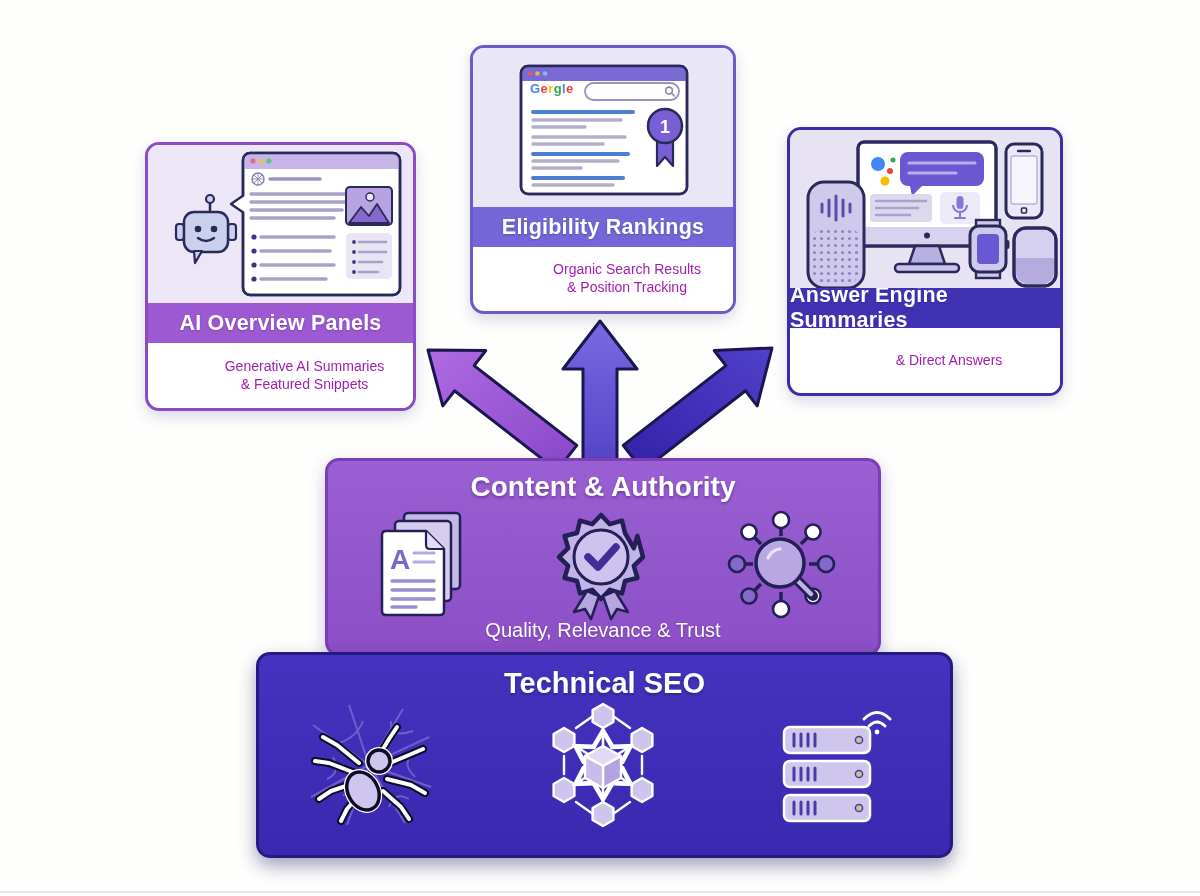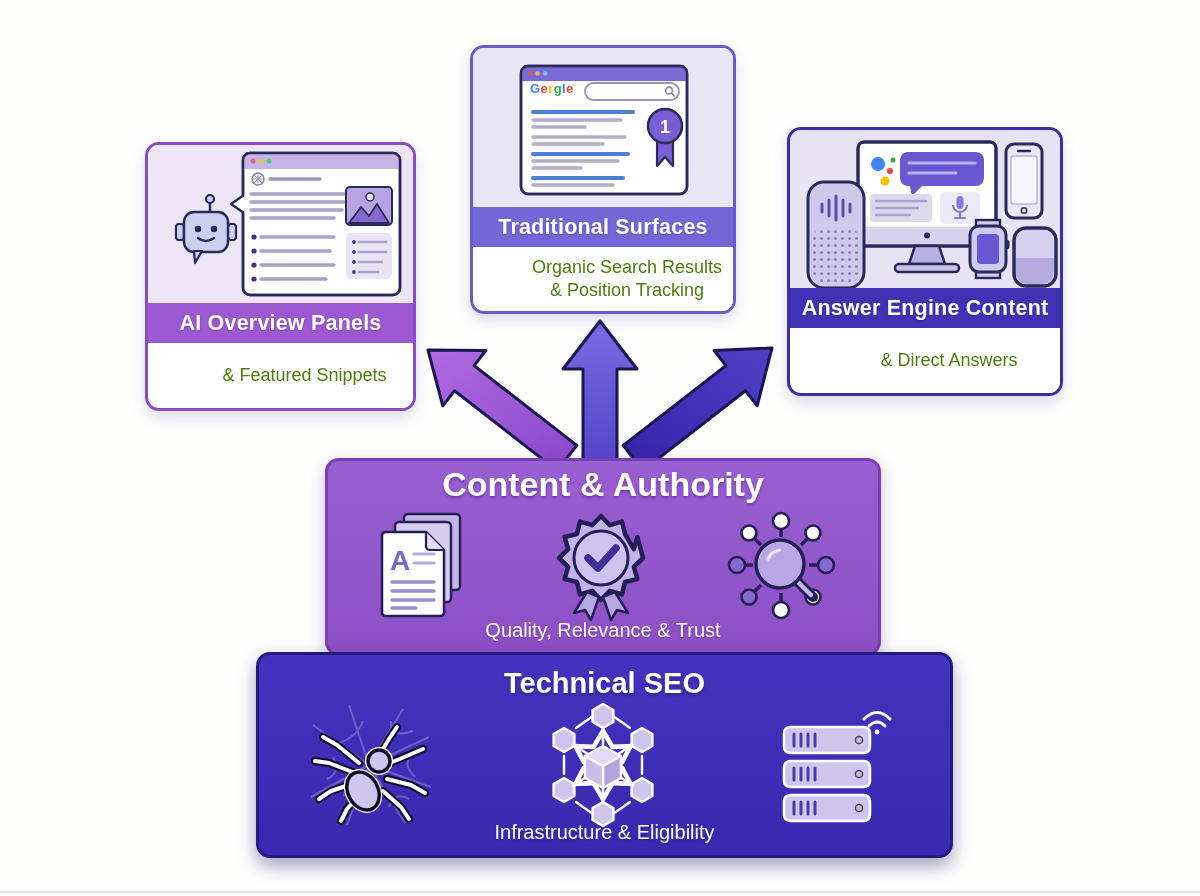--- a/index.html
+++ b/index.html
@@ -28,21 +28,21 @@
     flex:none; height:40px; display:flex; align-items:center; justify-content:center;
     color:#fff; font-weight:bold; font-size:21.5px; letter-spacing:.2px;
     text-shadow:0 1px 2px rgba(40,20,80,.25);
   }
   .panel-ai .band     { background:#9c59d1; }
   .panel-trad .band   { background:#7466d6; }
   .panel-answer .band { background:#4132b4; }
 
   .desc {
     flex:1; background:#fff; display:flex; flex-direction:column; align-items:center;
-    justify-content:center; color:#4d7c0f; font-size:18px; line-height:1.28; text-align:center;margin-left:48px;
+    justify-content:center; color:#a21caf; font-size:14px; line-height:1.28; text-align:center;margin-left:48px;
   }
 
   .gergle {
     position:absolute; left:57px; top:33px; font-size:13px; font-weight:bold; letter-spacing:.4px;
   }
 
   
   .arrows { position:absolute; left:380px; top:313px; width:440px; height:150px; z-index:1; }
 
   
@@ -53,21 +53,21 @@
     border:3px solid #7a3fb2; box-shadow:0 6px 16px rgba(90,50,150,.30);
   }
   .layer-tech {
     left:256px; top:652px; width:691px; height:200px; z-index:3;
     background:linear-gradient(180deg,#4533bf,#3a28b0);
     border:3px solid #241a80; box-shadow:0 8px 18px rgba(30,20,90,.40);
   }
   .layer-title {
     text-align:center; font-weight:bold; text-shadow:0 2px 3px rgba(20,10,60,.35);
   }
-  .layer-content .layer-title { font-size:34px; margin-top:4px; }
+  .layer-content .layer-title { font-size:28px; margin-top:10px; }
   .layer-tech .layer-title    { font-size:29px; margin-top:12px; }
   .icons-row { display:flex; justify-content:space-between; align-items:center; }
   .layer-content .icons-row { padding:2px 37px 0 40px; }
   .layer-tech .icons-row    { padding:0 52px 0 46px; }
   .layer-sub {
     position:absolute; bottom:11px; left:0; width:100%; text-align:center;
     font-size:20px; text-shadow:0 1px 2px rgba(20,10,60,.3);
   }
   .bottom-line { position:absolute; left:0; top:891px; width:1200px; height:2px; background:#e7e6ec; }
 </style>
@@ -137,20 +137,21 @@
             <circle cx="206" cy="117" r="1.9" fill="#3d3580"></circle>
               <line x1="211" y1="117" x2="234" y2="117" stroke="#a8a2c8" stroke-width="2.6" stroke-linecap="round"></line>
             <circle cx="206" cy="127" r="1.9" fill="#3d3580"></circle>
               <line x1="211" y1="127" x2="230" y2="127" stroke="#a8a2c8" stroke-width="2.6" stroke-linecap="round"></line>
           </g>
         </g>
       </svg>
     </div>
     <div class="band">AI Overview Panels</div>
     <div class="desc">
+      <span>Generative AI Summaries</span>
       <span>&amp; Featured Snippets</span>
     </div>
   </div>
 
   <div class="panel panel-trad">
     <div class="illu">
       <svg width="260" height="159" viewBox="0 0 260 159">
         <rect x="48" y="18" width="166" height="128" rx="7" fill="#ffffff" stroke="#2a2a5a" stroke-width="2.5"></rect>
         <path d="M48,25 a7,7 0 0 1 7,-7 h152 a7,7 0 0 1 7,7 v8 H48 Z" fill="#7b6ad6"></path>
         <rect x="48" y="18" width="166" height="128" rx="7" fill="none" stroke="#2a2a5a" stroke-width="2.5"></rect>
@@ -180,21 +181,21 @@
         </g>
 
         <g>
           <path d="M184,90 L200,90 L200,118 L192,109 L184,118 Z" fill="#7a5ed6" stroke="#2a2a5a" stroke-width="2.2" stroke-linejoin="round"></path>
           <circle cx="192" cy="78" r="17" fill="#7a5ed6" stroke="#2a2a5a" stroke-width="2.5"></circle>
           <text x="192" y="85" text-anchor="middle" font-size="18" font-weight="bold" fill="#ffffff">1</text>
         </g>
       </svg>
       <div class="gergle"><span style="color: rgb(66, 133, 244);">G</span><span style="color: rgb(234, 67, 53);">e</span><span style="color: rgb(251, 188, 5);">r</span><span style="color: rgb(52, 168, 83);">g</span><span style="color: rgb(66, 133, 244);">l</span><span style="color: rgb(234, 67, 53);">e</span></div>
     </div>
-    <div class="band">Traditional Surfaces</div>
+    <div class="band">Eligibility Rankings</div>
     <div class="desc">
       <span>Organic Search Results</span>
       <span>&amp; Position Tracking</span>
     </div>
   </div>
 
   <div class="panel panel-answer">
     <div class="illu">
       <svg width="270" height="158" viewBox="0 0 270 158">
         <defs>
@@ -266,21 +267,21 @@
           <rect x="215" y="110" width="4.5" height="9" rx="2" fill="#2a2a5a"></rect>
         </g>
 
         <g>
           <rect x="224" y="98" width="42" height="58" rx="12" fill="#d6d0f0" stroke="#2a2a5a" stroke-width="3"></rect>
           <path d="M226,128 h38 v14 a12,12 0 0 1 -12,12 h-14 a12,12 0 0 1 -12,-12 Z" fill="#b5abdf"></path>
           <rect x="224" y="98" width="42" height="58" rx="12" fill="none" stroke="#2a2a5a" stroke-width="3"></rect>
         </g>
       </svg>
     </div>
-    <div class="band">Answer Engine Content</div>
+    <div class="band">Answer Engine Summaries</div>
     <div class="desc">
       <span>&amp; Direct Answers</span>
     </div>
   </div>
 
   <svg class="arrows" viewBox="0 0 440 150">
     <defs>
       <linearGradient id="gL" x1="0" y1="0" x2="1" y2="1">
         <stop offset="0" stop-color="#b06ae2"></stop>
           <stop offset="1" stop-color="#8748c8"></stop>
@@ -466,17 +467,16 @@
               <line x1="33" y1="101" x2="33" y2="113"></line>
               <line x1="40" y1="101" x2="40" y2="113"></line>
               <line x1="47" y1="101" x2="47" y2="113"></line>
           </g>
           <circle cx="91" cy="39" r="3.6" fill="#c9c48a" stroke="#4a3aa8" stroke-width="1.5"></circle>
           <circle cx="91" cy="73" r="3.6" fill="#c9c48a" stroke="#4a3aa8" stroke-width="1.5"></circle>
           <circle cx="91" cy="107" r="3.6" fill="#c9c48a" stroke="#4a3aa8" stroke-width="1.5"></circle>
         </g>
       </svg>
     </div>
-    <div class="layer-sub">Infrastructure &amp; Eligibility</div>
   </div>
 
   <div class="bottom-line"></div>
 </div>
 
 </body></html>

